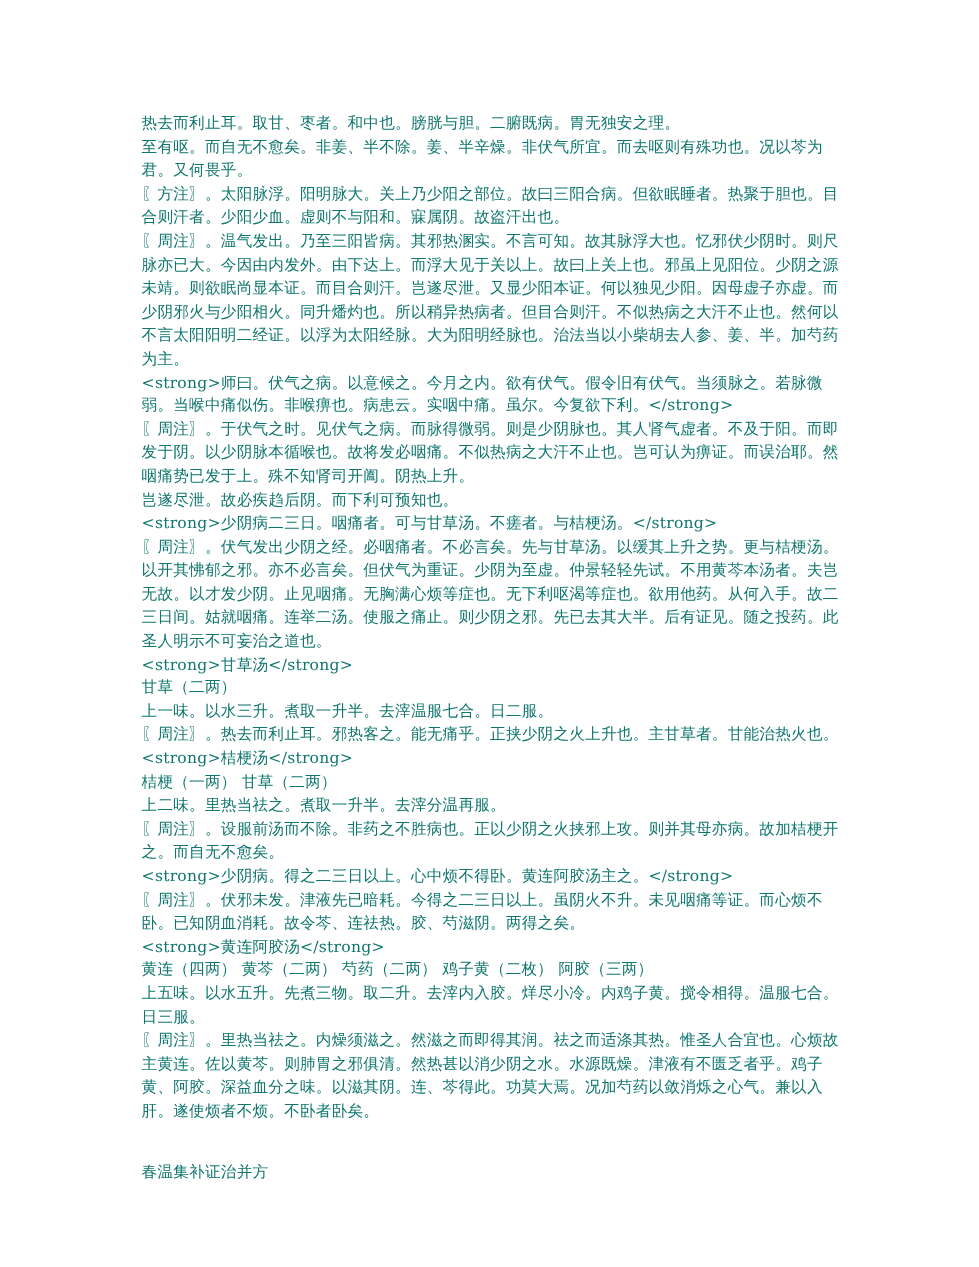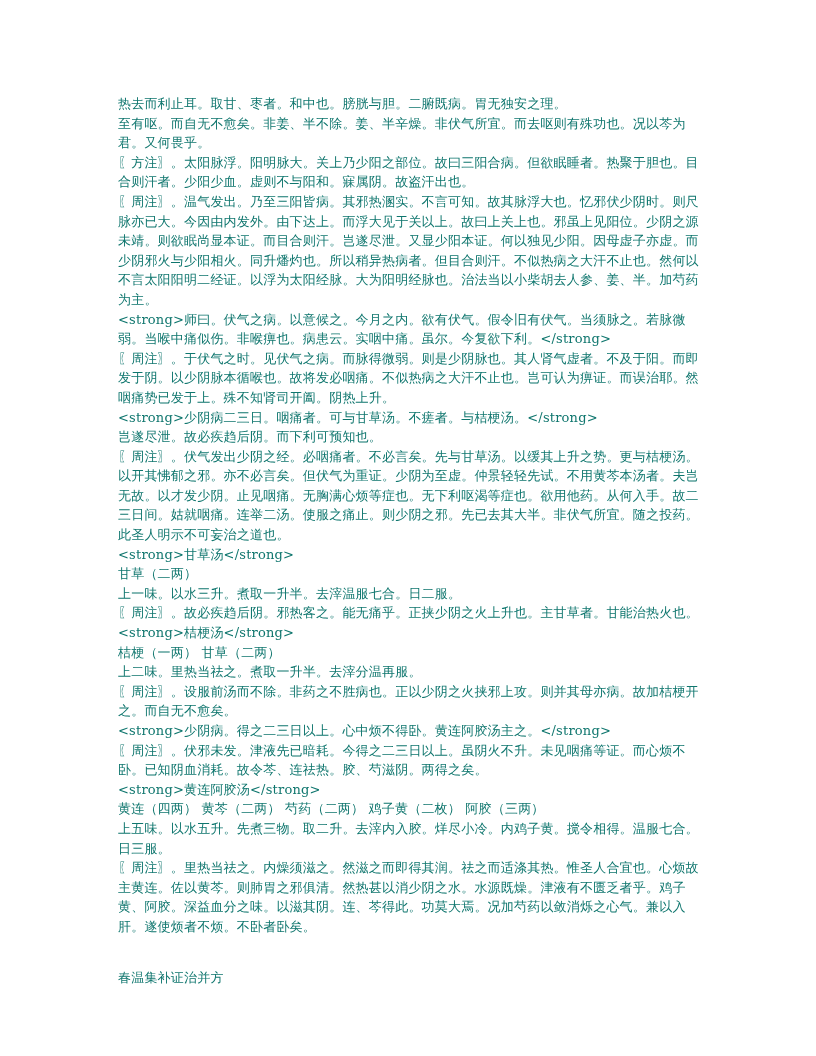--- a/index.html
+++ b/index.html
@@ -41,27 +41,27 @@
 </head>
 <body>
 
 <div class="page">
   <span class="line">热去而利止耳。取甘、枣者。和中也。膀胱与胆。二腑既病。胃无独安之理。</span>
   <span class="line">至有呕。而自无不愈矣。非姜、半不除。姜、半辛燥。非伏气所宜。而去呕则有殊功也。况以芩为君。又何畏乎。</span>
   <span class="line">〖方注〗。太阳脉浮。阳明脉大。关上乃少阳之部位。故曰三阳合病。但欲眠睡者。热聚于胆也。目合则汗者。少阳少血。虚则不与阳和。寐属阴。故盗汗出也。</span>
   <span class="line">〖周注〗。温气发出。乃至三阳皆病。其邪热溷实。不言可知。故其脉浮大也。忆邪伏少阴时。则尺脉亦已大。今因由内发外。由下达上。而浮大见于关以上。故曰上关上也。邪虽上见阳位。少阴之源未靖。则欲眠尚显本证。而目合则汗。岂遂尽泄。又显少阳本证。何以独见少阳。因母虚子亦虚。而少阴邪火与少阳相火。同升燔灼也。所以稍异热病者。但目合则汗。不似热病之大汗不止也。然何以不言太阳阳明二经证。以浮为太阳经脉。大为阳明经脉也。治法当以小柴胡去人参、姜、半。加芍药为主。</span>
   <span class="line">&lt;strong&gt;师曰。伏气之病。以意候之。今月之内。欲有伏气。假令旧有伏气。当须脉之。若脉微弱。当喉中痛似伤。非喉痹也。病患云。实咽中痛。虽尔。今复欲下利。&lt;/strong&gt;</span>
   <span class="line">〖周注〗。于伏气之时。见伏气之病。而脉得微弱。则是少阴脉也。其人肾气虚者。不及于阳。而即发于阴。以少阴脉本循喉也。故将发必咽痛。不似热病之大汗不止也。岂可认为痹证。而误治耶。然咽痛势已发于上。殊不知肾司开阖。阴热上升。</span>
+  <span class="line">岂遂尽泄。故必疾趋后阴。而下利可预知也。</span>
   <span class="line">&lt;strong&gt;少阴病二三日。咽痛者。可与甘草汤。不瘥者。与桔梗汤。&lt;/strong&gt;</span>
-  <span class="line">岂遂尽泄。故必疾趋后阴。而下利可预知也。</span>
-  <span class="line">〖周注〗。伏气发出少阴之经。必咽痛者。不必言矣。先与甘草汤。以缓其上升之势。更与桔梗汤。以开其怫郁之邪。亦不必言矣。但伏气为重证。少阴为至虚。仲景轻轻先试。不用黄芩本汤者。夫岂无故。以才发少阴。止见咽痛。无胸满心烦等症也。无下利呕渴等症也。欲用他药。从何入手。故二三日间。姑就咽痛。连举二汤。使服之痛止。则少阴之邪。先已去其大半。非伏气所宜。随之投药。此圣人明示不可妄治之道也。</span>
+  <span class="line">〖周注〗。伏气发出少阴之经。必咽痛者。不必言矣。先与甘草汤。以缓其上升之势。更与桔梗汤。以开其怫郁之邪。亦不必言矣。但伏气为重证。少阴为至虚。仲景轻轻先试。不用黄芩本汤者。夫岂无故。以才发少阴。止见咽痛。无胸满心烦等症也。无下利呕渴等症也。欲用他药。从何入手。故二三日间。姑就咽痛。连举二汤。使服之痛止。则少阴之邪。先已去其大半。后有证见。随之投药。此圣人明示不可妄治之道也。</span>
   <span class="line">&lt;strong&gt;甘草汤&lt;/strong&gt;</span>
   <span class="line">甘草（二两）</span>
   <span class="line">上一味。以水三升。煮取一升半。去滓温服七合。日二服。</span>
-  <span class="line">〖周注〗。故必疾趋后阴。邪热客之。能无痛乎。正挟少阴之火上升也。主甘草者。甘能治热火也。</span>
+  <span class="line">〖周注〗。热去而利止耳。邪热客之。能无痛乎。正挟少阴之火上升也。主甘草者。甘能治热火也。</span>
   <span class="line">&lt;strong&gt;桔梗汤&lt;/strong&gt;</span>
   <span class="line">桔梗（一两） 甘草（二两）</span>
   <span class="line">上二味。里热当祛之。煮取一升半。去滓分温再服。</span>
   <span class="line">〖周注〗。设服前汤而不除。非药之不胜病也。正以少阴之火挟邪上攻。则并其母亦病。故加桔梗开之。而自无不愈矣。</span>
   <span class="line">&lt;strong&gt;少阴病。得之二三日以上。心中烦不得卧。黄连阿胶汤主之。&lt;/strong&gt;</span>
   <span class="line">〖周注〗。伏邪未发。津液先已暗耗。今得之二三日以上。虽阴火不升。未见咽痛等证。而心烦不卧。已知阴血消耗。故令芩、连祛热。胶、芍滋阴。两得之矣。</span>
   <span class="line">&lt;strong&gt;黄连阿胶汤&lt;/strong&gt;</span>
   <span class="line">黄连（四两） 黄芩（二两） 芍药（二两） 鸡子黄（二枚） 阿胶（三两）</span>
   <span class="line">上五味。以水五升。先煮三物。取二升。去滓内入胶。烊尽小冷。内鸡子黄。搅令相得。温服七合。日三服。</span>
   <span class="line">〖周注〗。里热当祛之。内燥须滋之。然滋之而即得其润。祛之而适涤其热。惟圣人合宜也。心烦故主黄连。佐以黄芩。则肺胃之邪俱清。然热甚以消少阴之水。水源既燥。津液有不匮乏者乎。鸡子黄、阿胶。深益血分之味。以滋其阴。连、芩得此。功莫大焉。况加芍药以敛消烁之心气。兼以入肝。遂使烦者不烦。不卧者卧矣。</span>

